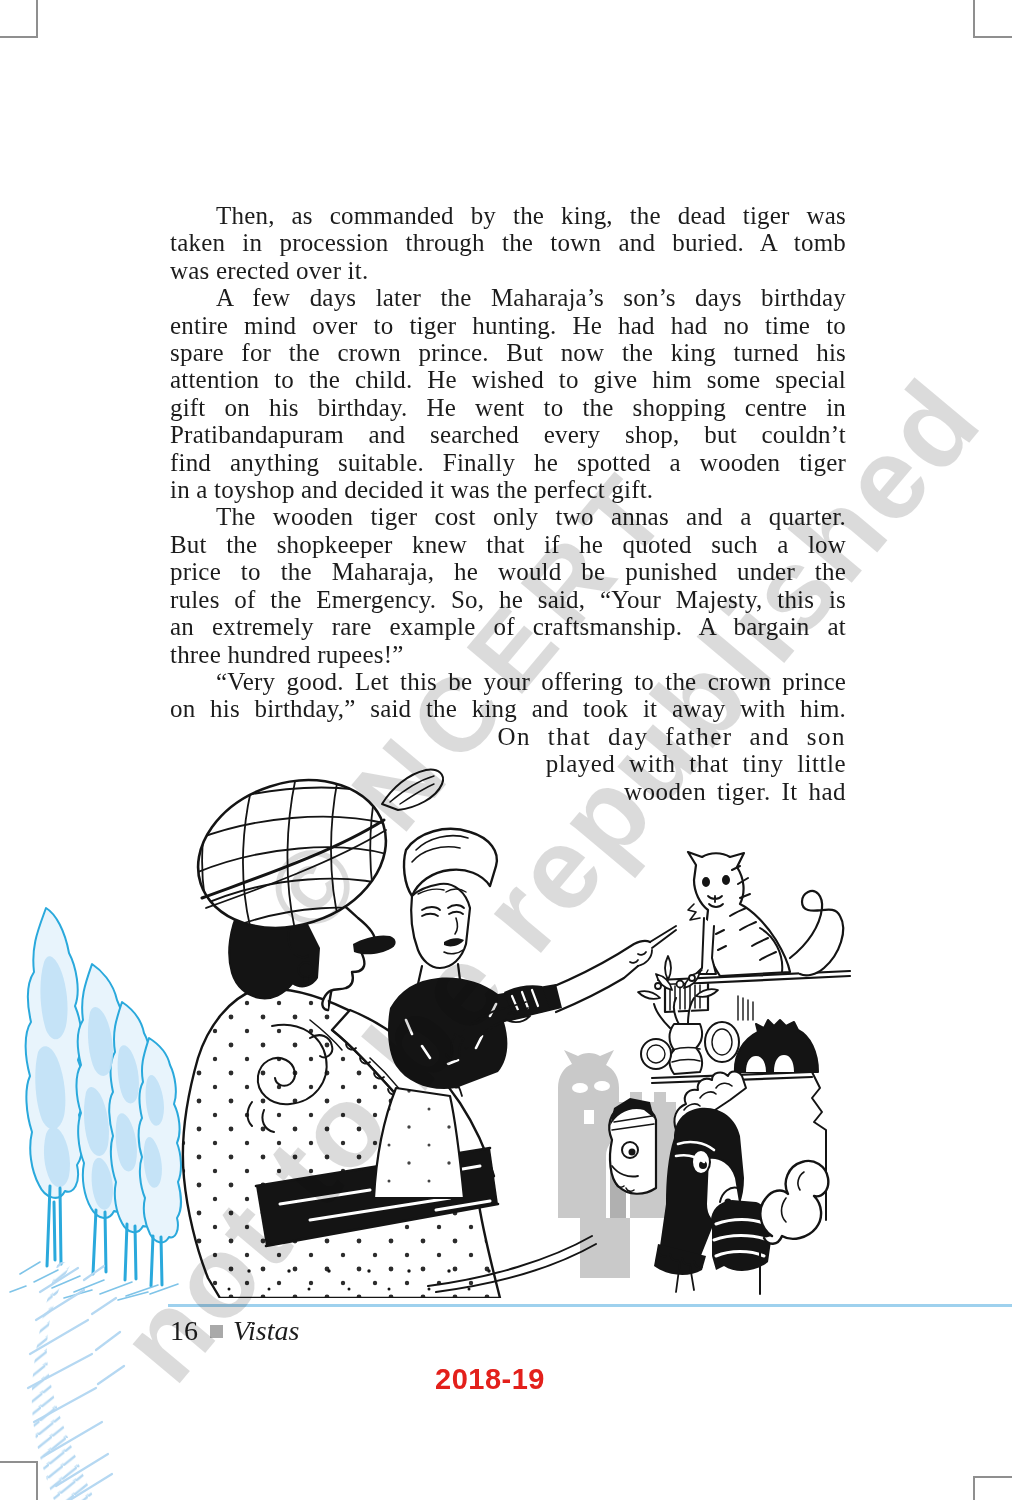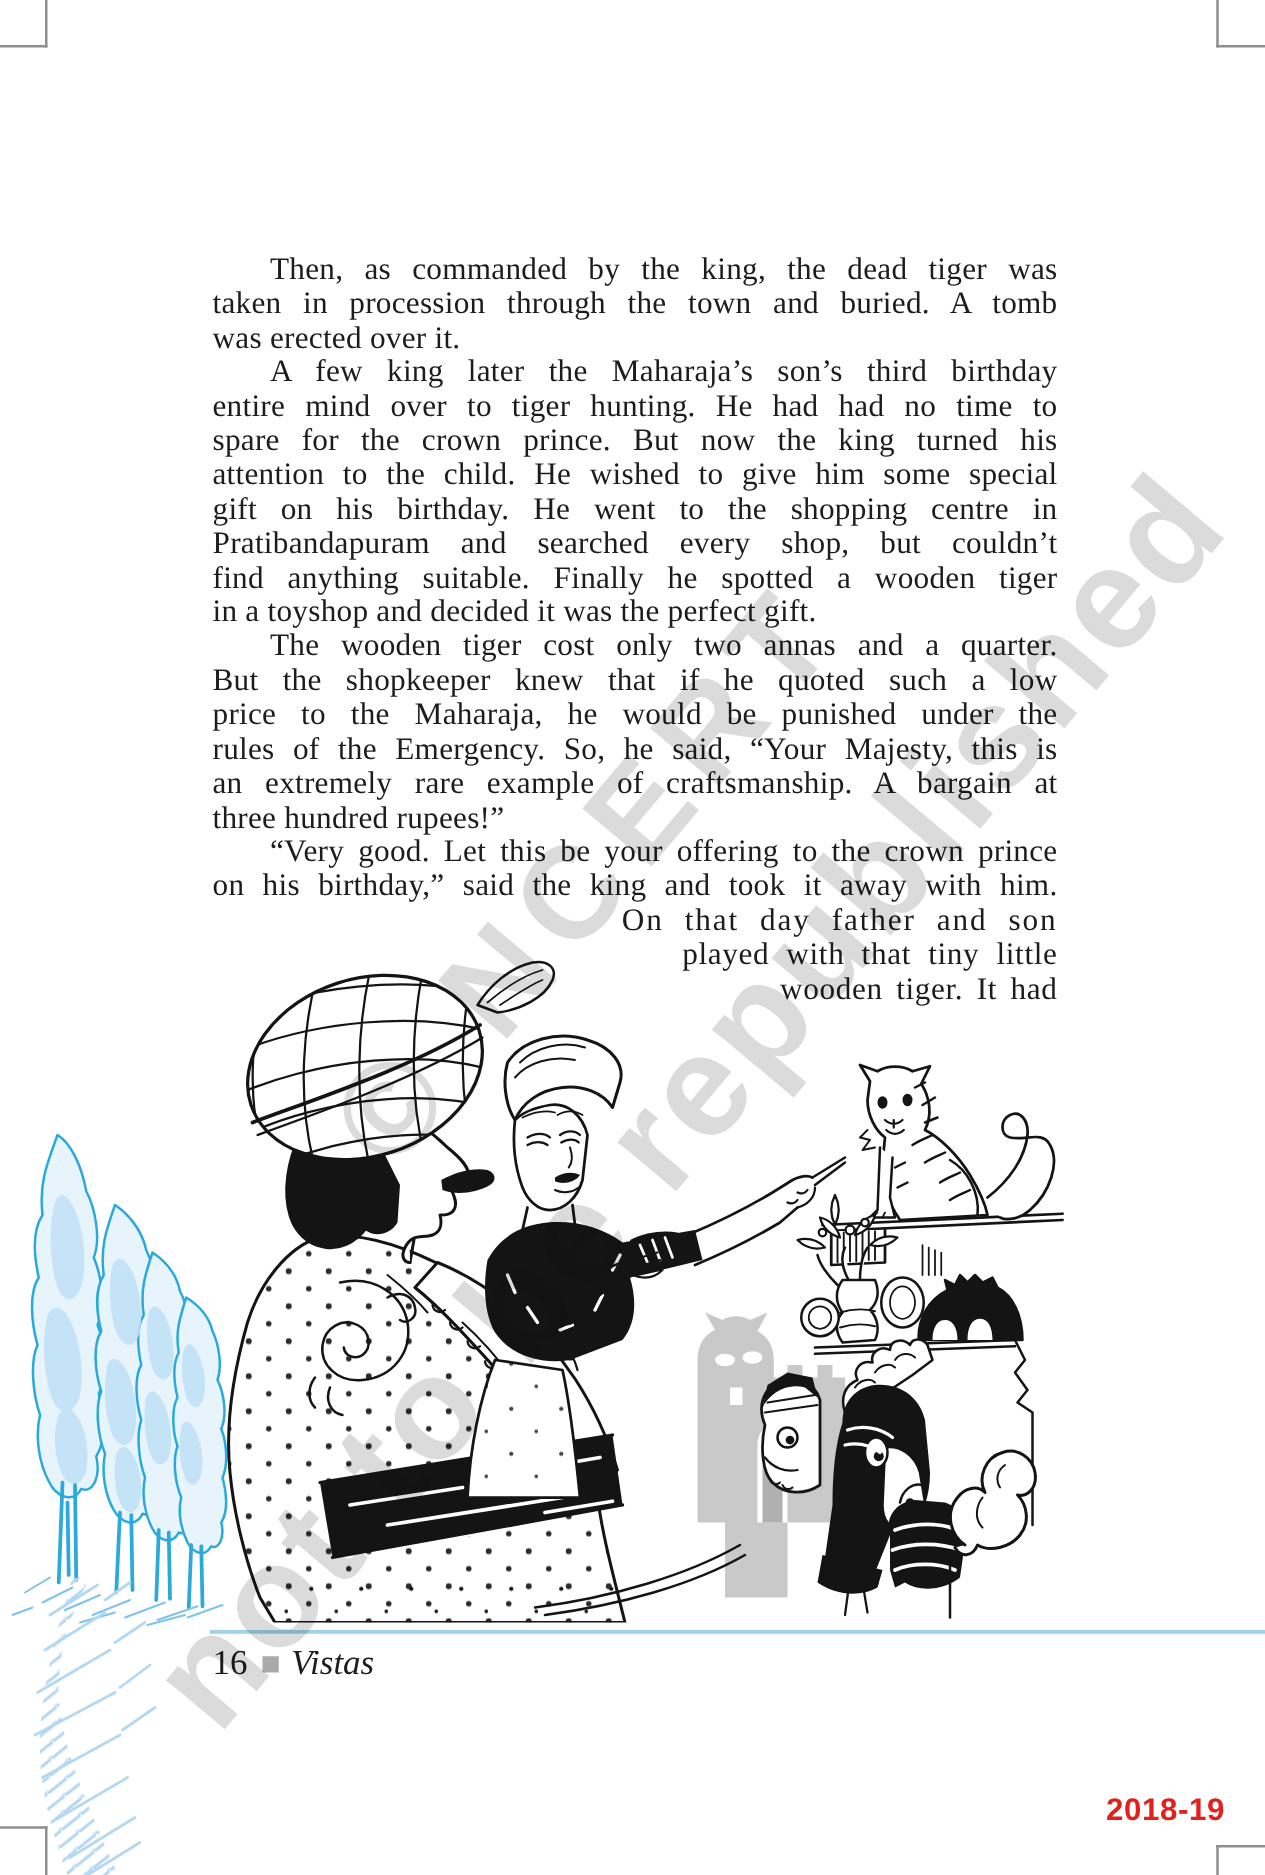--- a/index.html
+++ b/index.html
@@ -29,22 +29,22 @@
   
   .artwork{position:absolute;z-index:4;pointer-events:none;}
   .trees{position:absolute;left:0;top:902px;z-index:2;pointer-events:none;}
   .scribble{position:absolute;left:0;top:1262px;z-index:2;pointer-events:none;}
   
   .footer-rule{position:absolute;left:168px;top:1304px;width:844px;height:3px;background:var(--footer_rule,#9ed1ee);z-index:5;}
   .footer{position:absolute;left:170px;top:1315px;z-index:5;font-size:28px;display:flex;align-items:center;}
   .footer .sq{display:inline-block;width:13px;height:13px;background:var(--square_gray,#a9a9a9);margin:0 10px 0 12px;}
   .footer .book{font-style:italic;}
   .year{
-    position:absolute;left:0;top:1434px;width:980px;text-align:right;z-index:5;
-    font-family:"Liberation Sans","DejaVu Sans",sans-serif;font-weight:bold;font-size:25px;
+    position:absolute;left:0;top:1363px;width:980px;text-align:center;z-index:5;
+    font-family:"Liberation Sans","DejaVu Sans",sans-serif;font-weight:bold;font-size:29px;
     color:var(--year_red,#e3201b);letter-spacing:0.5px;
   }
   svg *{vector-effect:none;}
 </style>
 </head>
 <body>
 
 <div class="page" style="--text: #1c1c1c; --footer_rule: #9ed1ee; --square_gray: #a9a9a9; --year_red: #e3201b; --marker_gray: #8f8f8f; --tree_blue: #2aa9dc; --tree_fill: #e8f4fc; --tree_patch: #c2e2f7; --scribble_blue: #b5d8f2; --castle_gray: #c9c9c9; --ink: #141414;">
 
   <div class="crop" style="left:36px;top:0;width:1.6px;height:38px"></div>
@@ -56,21 +56,21 @@
   <div class="crop" style="left:973px;top:1476px;width:1.6px;height:24px"></div>
   <div class="crop" style="left:973px;top:1476px;width:39px;height:1.6px"></div>
 
   <div class="watermark wm1">© NCERT</div>
   <div class="watermark wm2">not to be republished</div>
 
   <div class="article">
       <div class="line j indent">Then, as commanded by the king, the dead tiger was</div>
       <div class="line j">taken in procession through the town and buried. A tomb</div>
       <div class="line l">was erected over it.</div>
-      <div class="line j indent">A few king later the Maharaja’s son’s third birthday</div>
+      <div class="line j indent">A few days later the Maharaja’s son’s days birthday</div>
       <div class="line j">entire mind over to tiger hunting. He had had no time to</div>
       <div class="line j">spare for the crown prince. But now the king turned his</div>
       <div class="line j">attention to the child. He wished to give him some special</div>
       <div class="line j">gift on his birthday. He went to the shopping centre in</div>
       <div class="line j">Pratibandapuram and searched every shop, but couldn’t</div>
       <div class="line j">find anything suitable. Finally he spotted a wooden tiger</div>
       <div class="line l">in a toyshop and decided it was the perfect gift.</div>
       <div class="line j indent">The wooden tiger cost only two annas and a quarter.</div>
       <div class="line j">But the shopkeeper knew that if he quoted such a low</div>
       <div class="line j">price to the Maharaja, he would be punished under the</div>

